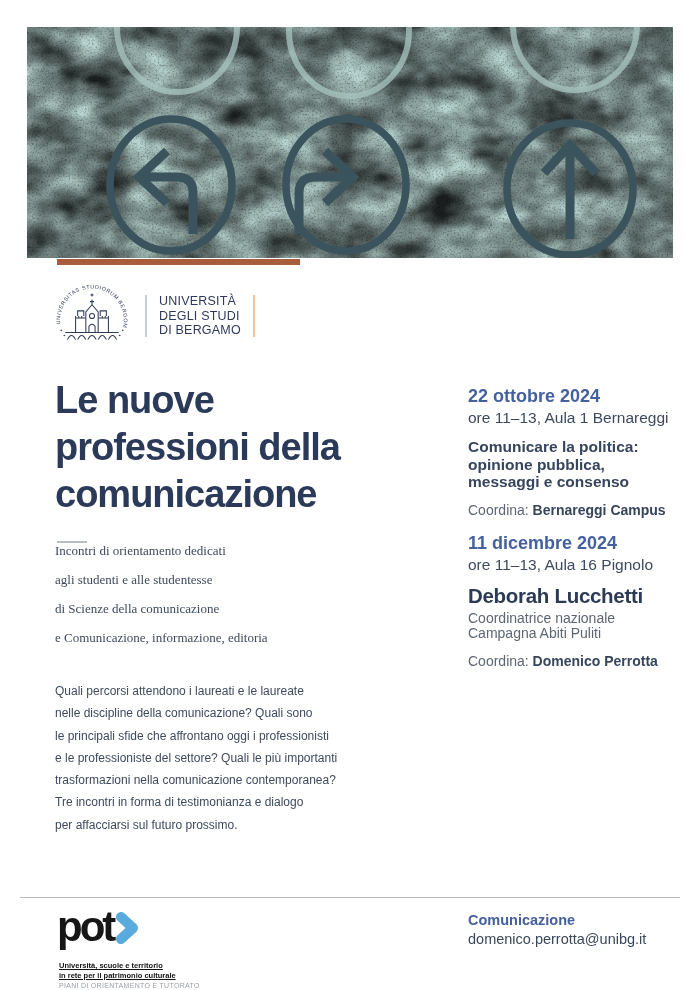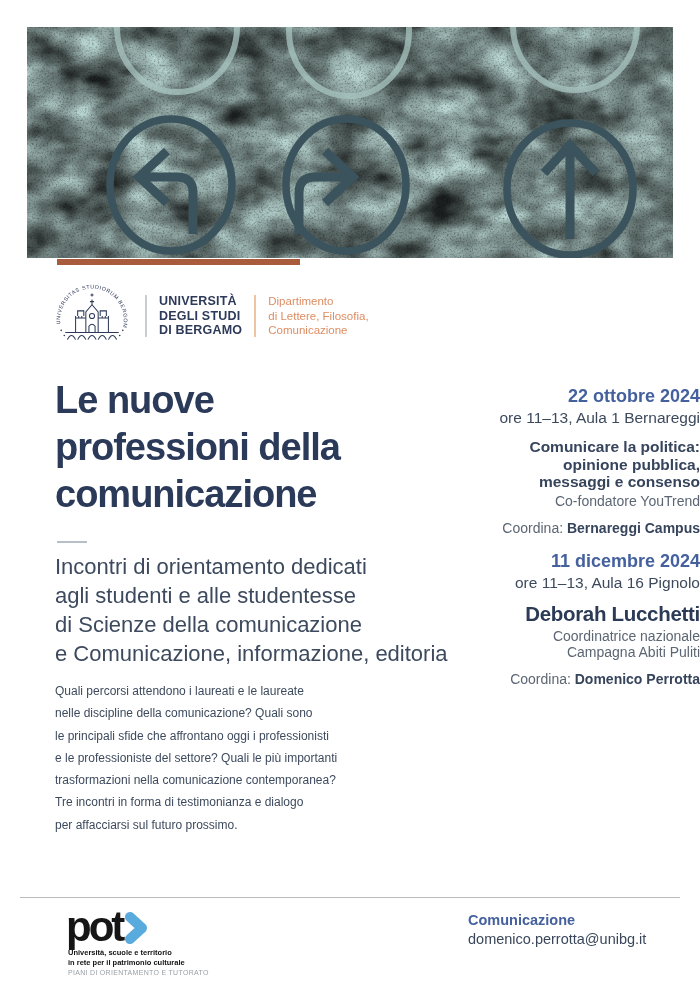--- a/index.html
+++ b/index.html
@@ -16,48 +16,48 @@
 
   
   .accent-bar { position:absolute; left:57px; top:259px; width:243px; height:6px; background:#a85c3b; }
 
   
   .logo-row { position:absolute; left:53px; top:277px; display:flex; align-items:center; }
   .seal { width:78px; height:78px; }
   .logo-div { width:2px; height:42px; margin:0 12px; }
   .logo-div.first { background:#c7cdd7; margin-left:14px; }
   .logo-div.second { background:#eec3a2; }
-  .uni-name { font-size:12.5px; font-weight:bold; color:#2e3a59; line-height:14.5px; letter-spacing:.2px; }
+  .uni-name { font-size:12.5px; font-weight:normal; color:#2e3a59; line-height:14.5px; letter-spacing:.2px; }
   .uni-dept { font-size:11.5px; color:#dd8d63; line-height:14.5px; }
 
   
   .title { position:absolute; left:55px; top:377px; font-size:38px; line-height:47px;
            font-weight:bold; color:#2b3a59; letter-spacing:-1px; }
   .title-divider { position:absolute; left:57px; top:541px; width:30px; height:2px; background:#b8bec8; }
-  .subtitle { position:absolute; left:55px; top:552px; font-size:22px; line-height:29px; color:#3d4a5d; }
+  .subtitle { position:absolute; left:55px; top:536px; font-size:13px; line-height:29px; color:#3d4a5d;font-family:Liberation Serif, serif; }
   .body-text { position:absolute; left:55px; top:680px; font-size:12px; line-height:22.3px; color:#3d4a5d; }
 
   
-  .events { position:absolute; left:480px; top:385px; width:220px;text-align:right; }
+  .events { position:absolute; left:468px; top:385px; width:220px; }
   .ev-date { font-size:18px; font-weight:bold; color:#44619e; line-height:22px; }
   .ev-loc  { font-size:15.5px; color:#3d4a5d; line-height:19px; margin-top:1px; }
   .ev-title { font-size:15.5px; font-weight:bold; color:#36445c; line-height:17.5px; margin-top:11px; }
   .ev-speaker { font-size:20.5px; font-weight:bold; color:#2b3a55; letter-spacing:-.3px; margin-top:10px; }
   .ev-role { font-size:14px; color:#5c6673; line-height:15.5px; margin-top:3px; }
   .ev-coordina { font-size:14px; color:#5c6673; margin-top:11px; }
   .ev-coordina .name { color:#36445c; font-weight:bold; }
   .event + .event { margin-top:14px; }
 
   
   .footer-rule { position:absolute; left:20px; top:897px; width:660px; height:1px; background:#b9bcbd; }
-  .pot { position:absolute; left:66px; top:908px; }
+  .pot { position:absolute; left:57px; top:908px; }
   .pot-mark { display:flex; align-items:center; }
   .pot-word { font-size:42px; font-weight:bold; color:#161616; letter-spacing:-3px; line-height:38px; }
   .pot-chevron { margin-left:3px; margin-top:2px; }
-  .pot-tagline { font-size:7.5px; font-weight:bold; color:#111111; line-height:9.5px; margin-top:2px; margin-left:2px; }
+  .pot-tagline { font-size:7.5px; font-weight:bold; color:#111111; line-height:9.5px; margin-top:15px; margin-left:2px;text-decoration:underline; }
   .pot-program { font-size:7px; color:#9aa0a6; letter-spacing:.3px; margin-top:2px; margin-left:2px; }
   .info { position:absolute; left:468px; top:912px; }
   .info-label { font-size:14.5px; font-weight:bold; color:#44619e; }
   .info-email { font-size:14.5px; color:#3a475a; margin-top:3px; }
 </style>
 </head>
 <body>
 
 <div class="page">
 
@@ -140,35 +140,33 @@
         <circle cx="8" cy="52" r="0.8"></circle>
           <circle cx="68" cy="52" r="0.8"></circle>
         <circle cx="11" cy="57" r="0.8"></circle>
           <circle cx="65" cy="57" r="0.8"></circle>
       </g>
     </svg>
 
     <div class="logo-div first"></div>
     <div class="uni-name">UNIVERSITÀ<br>DEGLI STUDI<br>DI BERGAMO</div>
     <div class="logo-div second"></div>
-    <div class="uni-dept">Dipartimento<br>di Lettere, Filosofia,<br>Comunicazione</div>
   </div>
 
   <h1 class="title">Le nuove<br>professioni della<br>comunicazione</h1>
   <div class="title-divider"></div>
   <div class="subtitle">Incontri di orientamento dedicati<br>agli studenti e alle studentesse<br>di Scienze della comunicazione<br>e Comunicazione, informazione, editoria</div>
   <div class="body-text">Quali percorsi attendono i laureati e le laureate<br>nelle discipline della comunicazione? Quali sono<br>le principali sfide che affrontano oggi i professionisti<br>e le professioniste del settore? Quali le più importanti<br>trasformazioni nella comunicazione contemporanea?<br>Tre incontri in forma di testimonianza e dialogo<br>per affacciarsi sul futuro prossimo.</div>
 
   <div class="events">
 
     <div class="event">
       <div class="ev-date">22 ottobre 2024</div>
       <div class="ev-loc">ore 11–13, Aula 1 Bernareggi</div>
       <div class="ev-title">Comunicare la politica:<br>opinione pubblica,<br>messaggi e consenso</div>
-      <div class="ev-role">Co-fondatore YouTrend</div>
       <div class="ev-coordina"><span>Coordina: </span><span class="name">Bernareggi Campus</span></div>
     </div>
 
     <div class="event">
       <div class="ev-date">11 dicembre 2024</div>
       <div class="ev-loc">ore 11–13, Aula 16 Pignolo</div>
       <div class="ev-speaker">Deborah Lucchetti</div>
       <div class="ev-role">Coordinatrice nazionale<br>Campagna Abiti Puliti</div>
       <div class="ev-coordina"><span>Coordina: </span><span class="name">Domenico Perrotta</span></div>
     </div>

